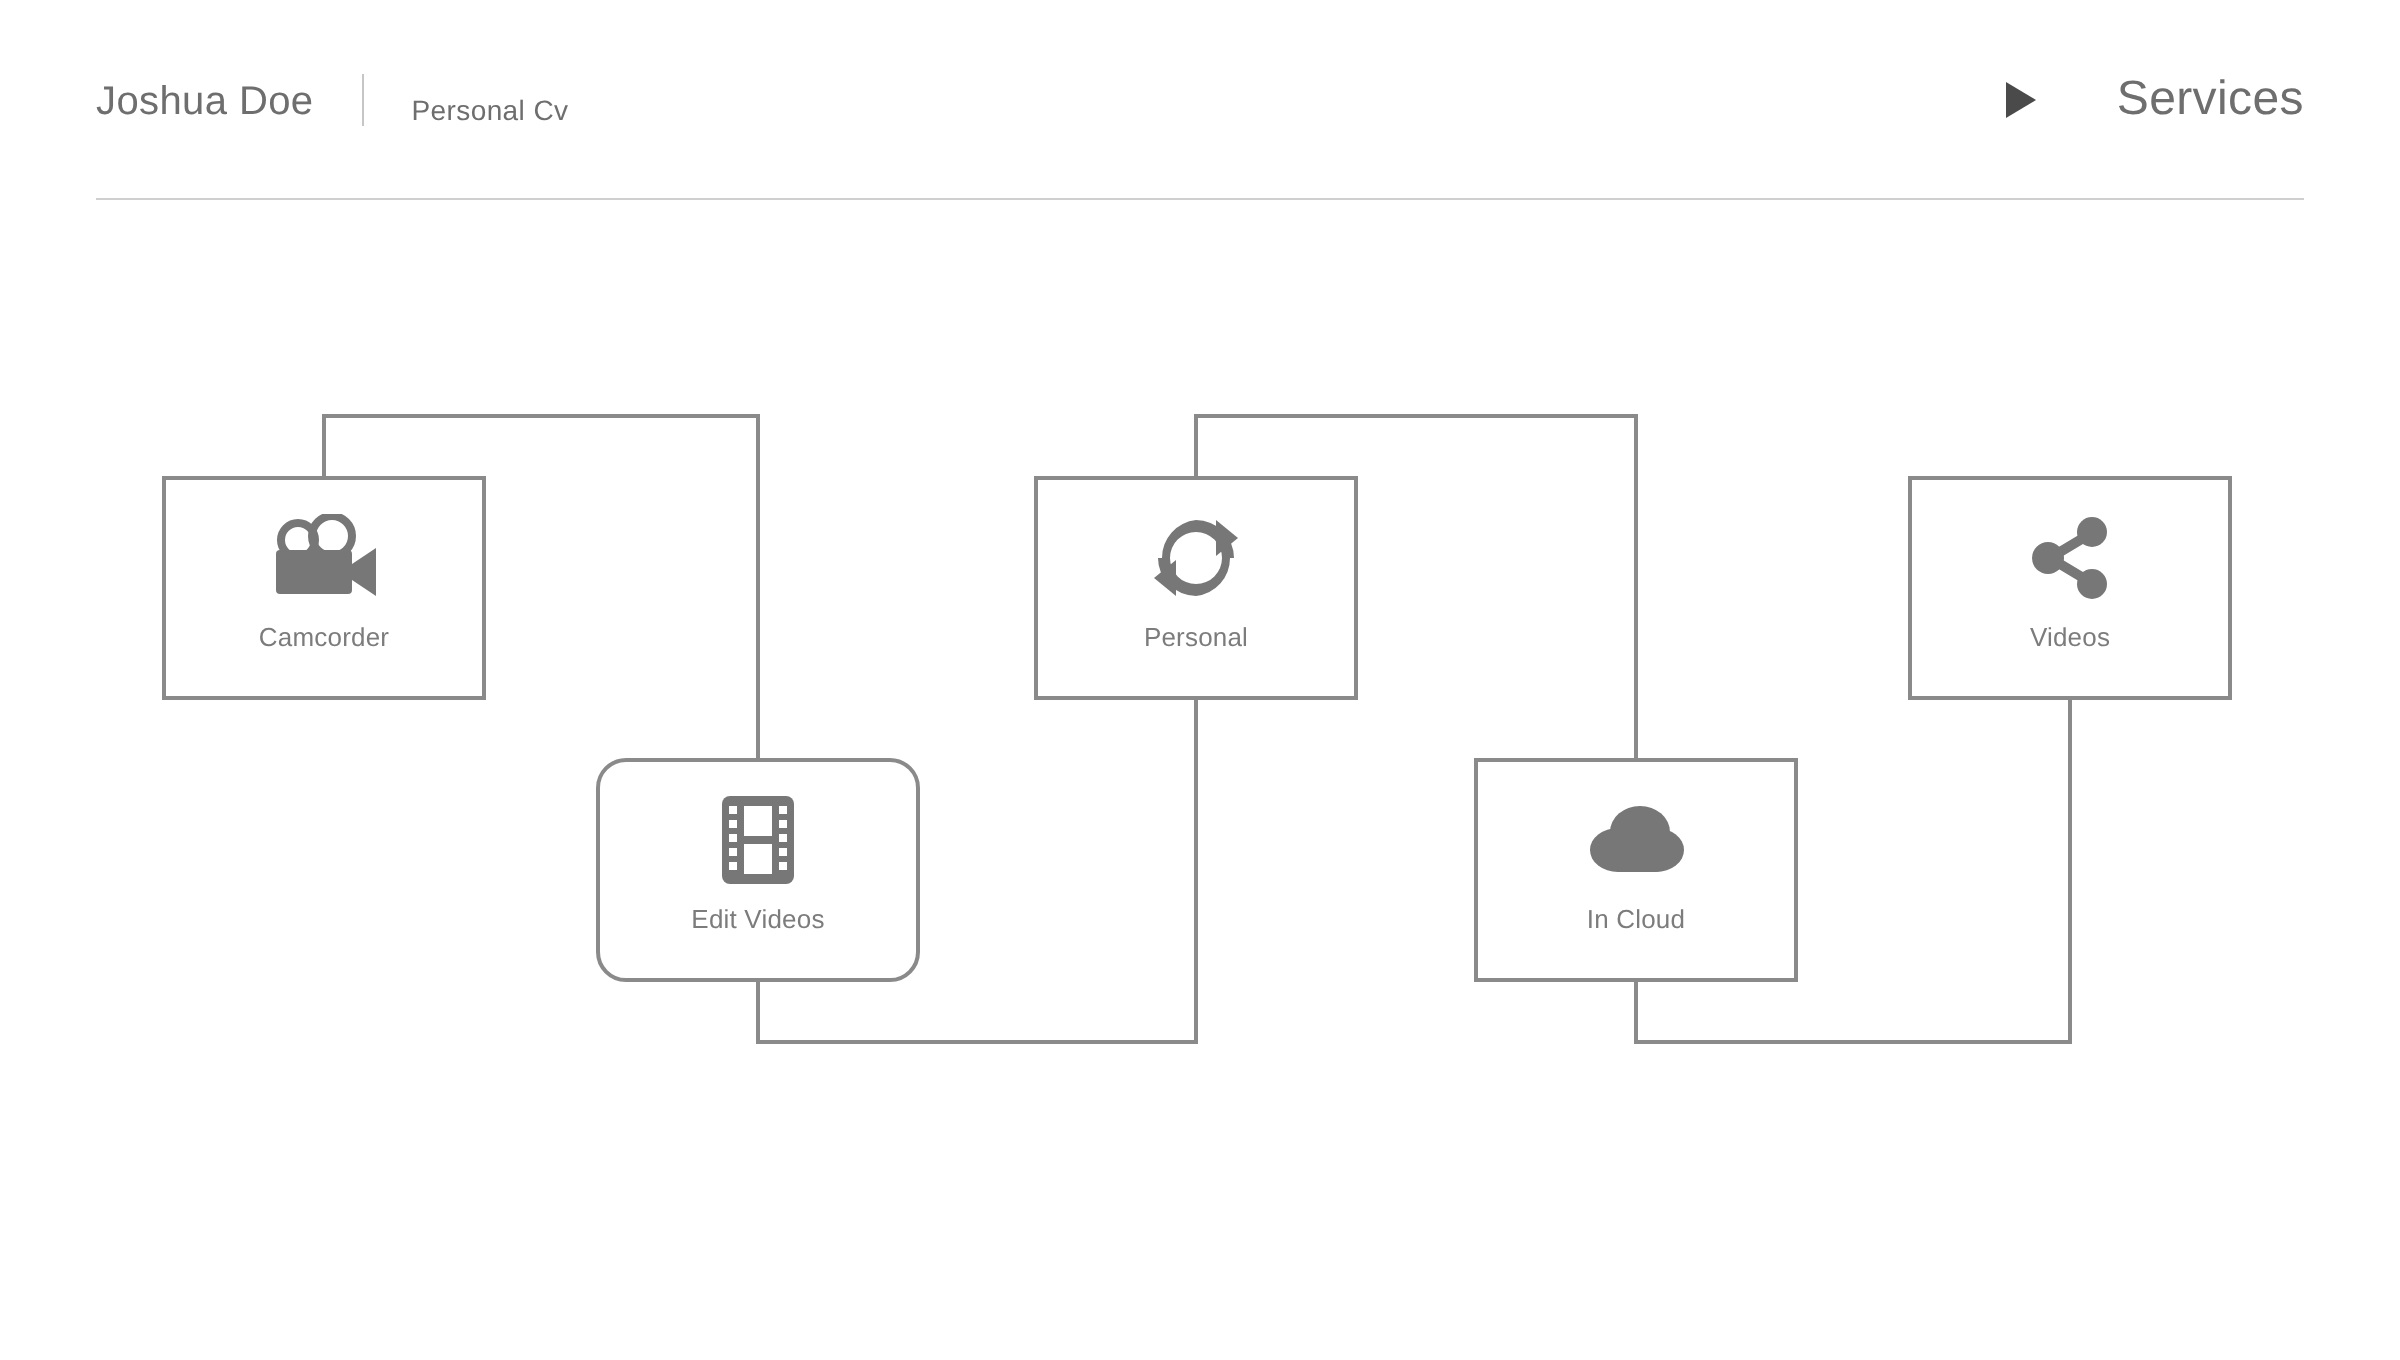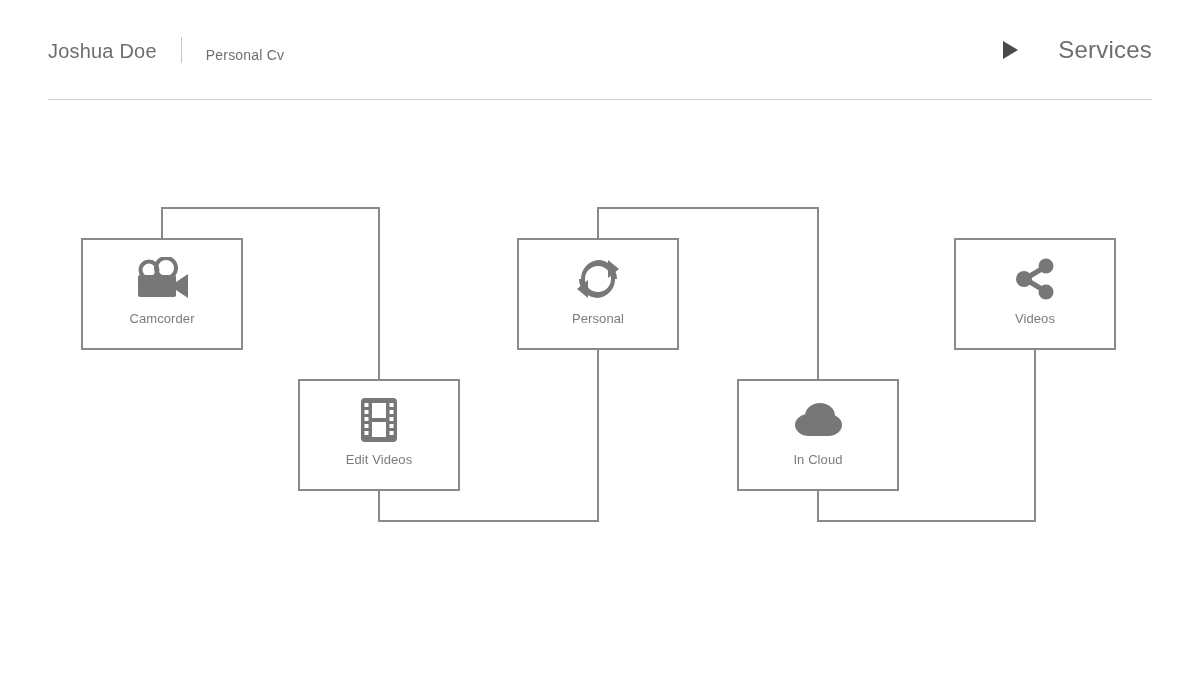--- a/index.html
+++ b/index.html
@@ -166,21 +166,21 @@
           <path d="M6,18 h34 a2,2 0 0 1 2,2 v18 a2,2 0 0 1 -2,2 h-34 a2,2 0 0 1 -2,-2 v-18 a2,2 0 0 1 2,-2 z"></path>
           <path d="M42,25 L54,17 L54,41 L42,33 z"></path>
           <circle cx="15" cy="13" r="8.5" fill="none" stroke="#777777" stroke-width="4"></circle>
           <circle cx="32" cy="11" r="10" fill="none" stroke="#777777" stroke-width="4"></circle>
         </g>
       </svg>
     </div>
     <div class="card-label">Camcorder</div>
   </div>
 
-  <div class="card" style="left:298px; top:379px;">
+  <div class="card" style="left:298px; top:379px;border-radius:15px;">
     <div class="card-icon">
       <svg width="40" height="46" viewBox="0 0 40 46">
         <g class="icon-fill">
           <rect x="2" y="1" width="36" height="44" rx="4"></rect>
           <g fill="#ffffff">
             <rect x="13" y="6" width="14" height="15"></rect>
             <rect x="13" y="25" width="14" height="15"></rect>
             <rect x="5.5" y="6" width="4" height="4"></rect>
             <rect x="5.5" y="13" width="4" height="4"></rect>
             <rect x="5.5" y="20" width="4" height="4"></rect>

